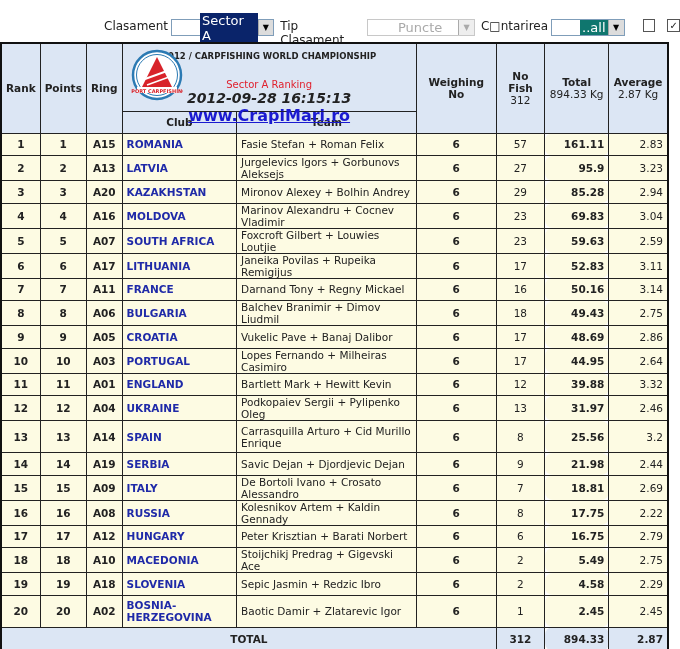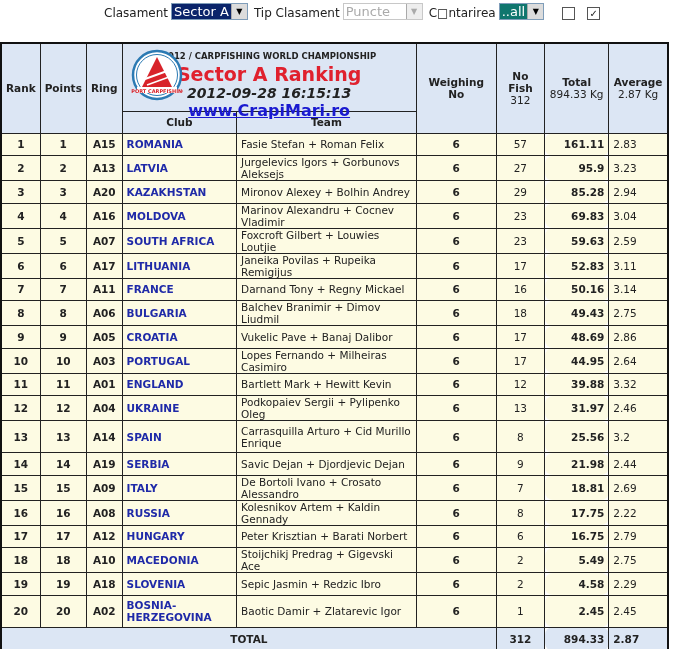--- a/index.html
+++ b/index.html
@@ -1,22 +1,22 @@
 <!DOCTYPE html>
 <html><head>
 <meta charset="utf-8">
 <style>
   html, body { margin: 0; padding: 0; background: #ffffff; }
   body { width: 680px; height: 649px; position: relative; overflow: hidden;
          font-family: "DejaVu Sans", sans-serif; color: #222; }
-  .toolbar { position: absolute; left: 104px; top: 0; height: 20px;
-             display: flex; align-items: flex-end; font-size: 12px; color: #222; }
+  .toolbar { position: absolute; left: 104px; top: 19px; height: 20px;
+             display: flex; align-items: flex-start; font-size: 12px; color: #222; }
   .toolbar .lbl { margin-right: 3px; }
   .sel { display: inline-flex; align-items: center; height: 17px; border: 1px solid #7f9db9;
-         background: #fff; margin-right: 6px; font-size: 13px; box-sizing: border-box; }
+         background: #fff; margin-right: 6px; font-size: 13px; box-sizing: border-box; padding-left: 28px; }
   .sel .val { padding: 0 2px; line-height: 15px; }
   .sel .arrow { width: 15px; height: 15px; background: #dcdcdc; border-left: 1px solid #aaa;
                 display: flex; align-items: center; justify-content: center; font-size: 8px; color: #000; }
   .sel.active .val { background: #0a246a; color: #fff; }
   .sel.disabled { border-color: #c8c8c8; }
   .sel.disabled .val { color: #aaa; width: 58px; }
   .sel.disabled .arrow { color: #aaa; background: #eee; }
   .sel.dark .val { background: #0f766e; color: #fff; }
   .chk { width: 11px; height: 11px; border: 1px solid #555; background: #fff; display: inline-block;
          margin-left: 12px; position: relative; font-size: 10px; line-height: 11px; text-align: center; }
@@ -27,26 +27,26 @@
   table.rank th { background: #dce6f4; font-weight: bold; color: #222; font-size: 10.5px; }
   table.rank tr.data td { background: #fdfbe3; height: 21.5px; }
   table.rank tr.tall td { height: 31px; }
   .c-rank, .c-pts { text-align: center; font-weight: bold; }
   .c-ring { text-align: center; font-weight: bold; }
   .c-club { color: #1f2aa8; font-weight: bold; }
   .c-team { color: #222; }
   .c-weigh { text-align: center; font-weight: bold; }
   .c-fish { text-align: center; }
   .c-total { text-align: right; font-weight: bold; border-radius: 8px; }
-  .c-avg { }
+  .c-avg { text-align: right; }
   .banner { text-align: center; vertical-align: top; position: relative; padding: 0 !important; }
   .banner .inner { position: relative; height: 66px; }
   .banner .logo { position: absolute; left: 8px; top: 5px; width: 52px; height: 52px; }
   .banner .champ { font-size: 8.5px; font-weight: bold; padding-top: 7px; }
-  .banner .title { font-size: 19px; font-weight: bold; color: #e0212e; margin-top: 2px; }
+  .banner .title { font-size: 10px; font-weight: normal; color: #e0212e; margin-top: 18px; }
   .banner .date { font-size: 14px; font-style: italic; font-weight: bold; color: #222; }
   .banner .link { font-size: 16px; font-weight: bold; color: #1a1ad0; text-decoration: underline; }
   tr.total td { background: #dce6f4; font-weight: bold; height: 22px; }
 </style>
 </head>
 <body>
 
 <div class="toolbar">
   <span class="lbl">Clasament</span>
   <span class="sel active">

